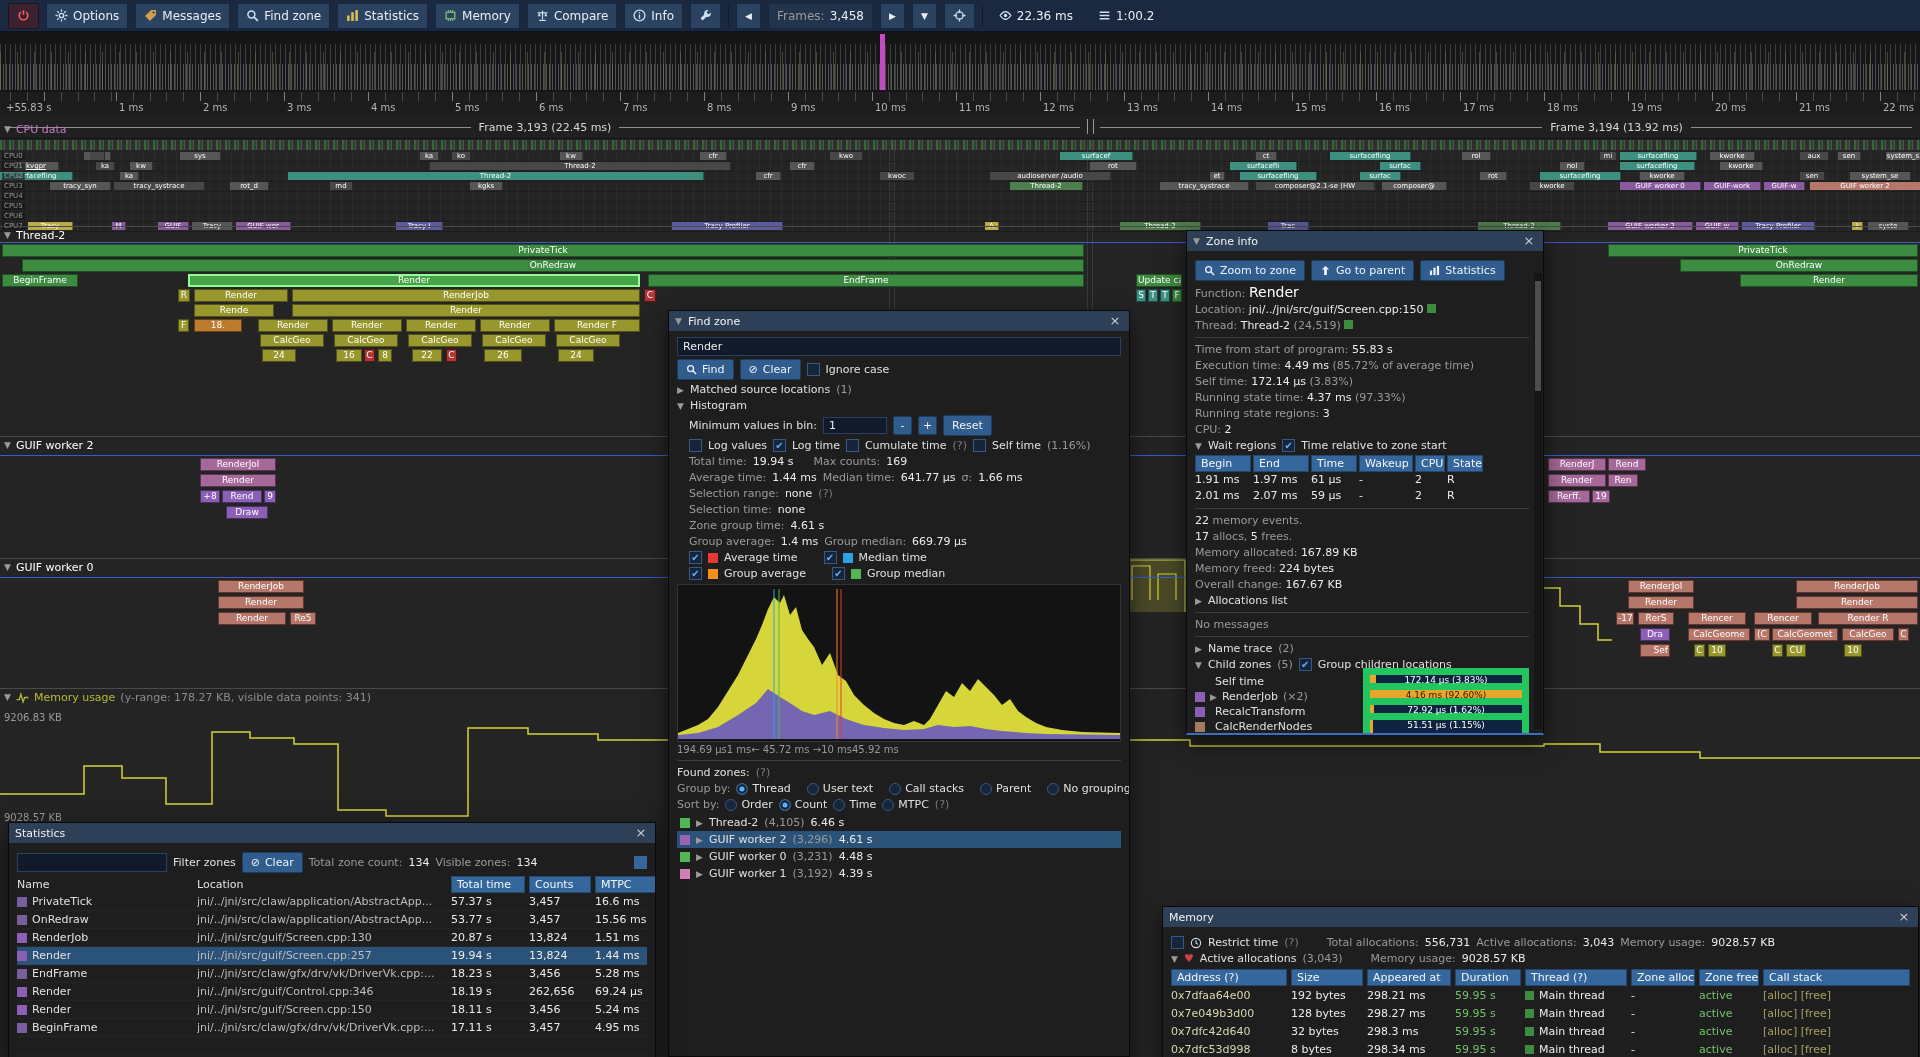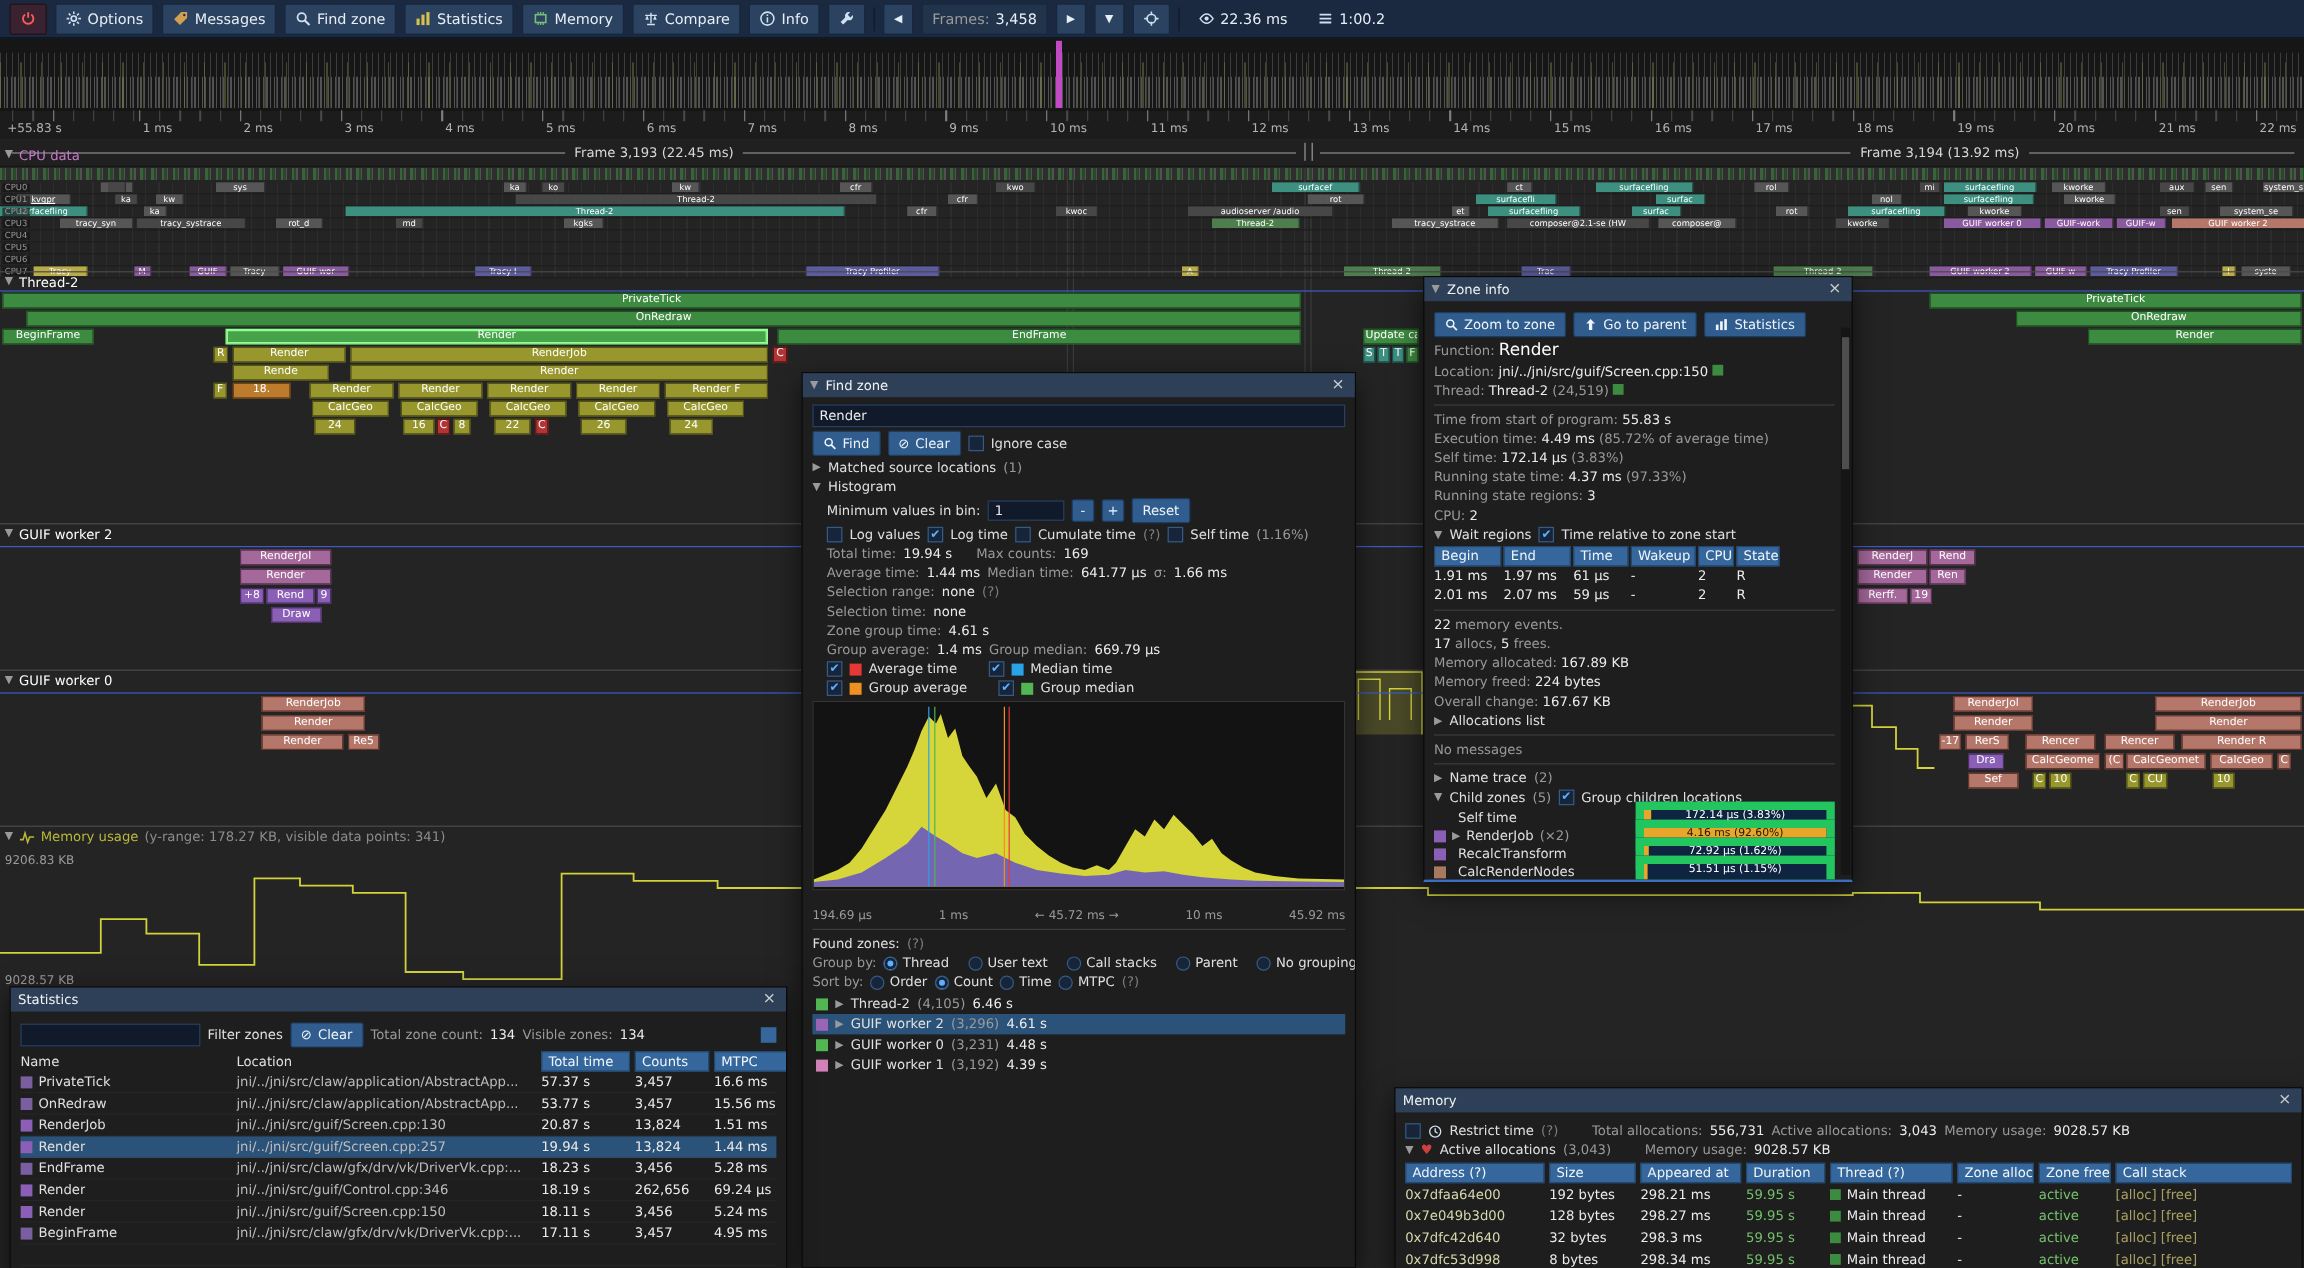--- a/index.html
+++ b/index.html
@@ -94,21 +94,21 @@
   .sep{height:1px;background:#3c3c3c;margin:5px 0}
   .hbtn{background:#35679c;border:1px solid #23486f;height:17px;display:flex;align-items:center;
         padding:0 5px;color:#f0f6fc;overflow:hidden;white-space:nowrap;box-sizing:border-box}
 
   
   .fz-input{width:100%;box-sizing:border-box;height:19px;background:#101a2a;border:1px solid #2a405e;
             color:#ececec;font-size:11px;padding:0 5px;font-family:"DejaVu Sans",sans-serif}
   .fz-num{width:64px;box-sizing:border-box;height:17px;background:#101a2a;border:1px solid #2a405e;
           color:#ececec;font-size:11px;padding:0 5px;font-family:"DejaVu Sans",sans-serif}
   .hist{margin-top:4px;height:156px;background:#131313;border:1px solid #333;position:relative;overflow:hidden}
-  .axis{display:flex;justify-content:space-between;color:#9a9a9a;font-size:10px;margin-top:16px}
+  .axis{display:flex;color:#9a9a9a;font-size:10px;margin-top:2px}
   .fzgroup{display:flex;align-items:center;gap:6px;height:17px;padding:0 3px;white-space:nowrap}
 
   
   .stat-h,.stat-r{display:grid;grid-template-columns:176px 250px 74px 62px 68px;column-gap:4px;
                   align-items:center;height:17px;white-space:nowrap}
   .stat-r{border-bottom:1px solid rgba(60,60,60,.25)}
   .cell{overflow:hidden;text-overflow:ellipsis;white-space:nowrap}
   .loc{color:#bdbdbd}
   .namecell{display:flex;align-items:center;gap:5px;overflow:hidden}
 
@@ -518,21 +518,21 @@
       <div class="zone" style="left: 1638px; top: 612px; width: 36px; background: rgb(181, 119, 106); border-color: rgb(99, 53, 44);">RerS</div>
       <div class="zone" style="left: 1688px; top: 612px; width: 58px; background: rgb(181, 119, 106); border-color: rgb(99, 53, 44);">Rencer</div>
       <div class="zone" style="left: 1754px; top: 612px; width: 58px; background: rgb(181, 119, 106); border-color: rgb(99, 53, 44);">Rencer</div>
       <div class="zone" style="left: 1818px; top: 612px; width: 100px; background: rgb(181, 119, 106); border-color: rgb(99, 53, 44);">Render R</div>
       <div class="zone" style="left: 1640px; top: 628px; width: 30px; background: rgb(138, 95, 181); border-color: rgb(74, 47, 102);">Dra</div>
       <div class="zone" style="left: 1688px; top: 628px; width: 62px; background: rgb(181, 119, 106); border-color: rgb(99, 53, 44);">CalcGeome</div>
       <div class="zone" style="left: 1754px; top: 628px; width: 16px; background: rgb(181, 119, 106); border-color: rgb(99, 53, 44);">(C</div>
       <div class="zone" style="left: 1772px; top: 628px; width: 66px; background: rgb(181, 119, 106); border-color: rgb(99, 53, 44);">CalcGeomet</div>
       <div class="zone" style="left: 1842px; top: 628px; width: 52px; background: rgb(181, 119, 106); border-color: rgb(99, 53, 44);">CalcGeo</div>
       <div class="zone" style="left: 1898px; top: 628px; width: 11px; background: rgb(181, 119, 106); border-color: rgb(99, 53, 44);">C</div>
-      <div class="zone" style="left: 1640px; top: 644px; width: 42px; background: rgb(181, 119, 106); border-color: rgb(99, 53, 44);">Sef</div>
+      <div class="zone" style="left: 1640px; top: 644px; width: 30px; background: rgb(181, 119, 106); border-color: rgb(99, 53, 44); text-align: right;">Sef</div>
       <div class="zone" style="left: 1694px; top: 644px; width: 11px; background: rgb(151, 151, 46); border-color: rgb(81, 81, 24);">C</div>
       <div class="zone" style="left: 1708px; top: 644px; width: 18px; background: rgb(151, 151, 46); border-color: rgb(81, 81, 24);">10</div>
       <div class="zone" style="left: 1772px; top: 644px; width: 11px; background: rgb(151, 151, 46); border-color: rgb(81, 81, 24);">C</div>
       <div class="zone" style="left: 1786px; top: 644px; width: 20px; background: rgb(151, 151, 46); border-color: rgb(81, 81, 24);">CU</div>
       <div class="zone" style="left: 1844px; top: 644px; width: 18px; background: rgb(151, 151, 46); border-color: rgb(81, 81, 24);">10</div>
     </div>
 
   <div class="sectline" style="top:688px"></div>
   <div class="lanelabel" style="top:690px">
     <span class="tri">▼</span>

